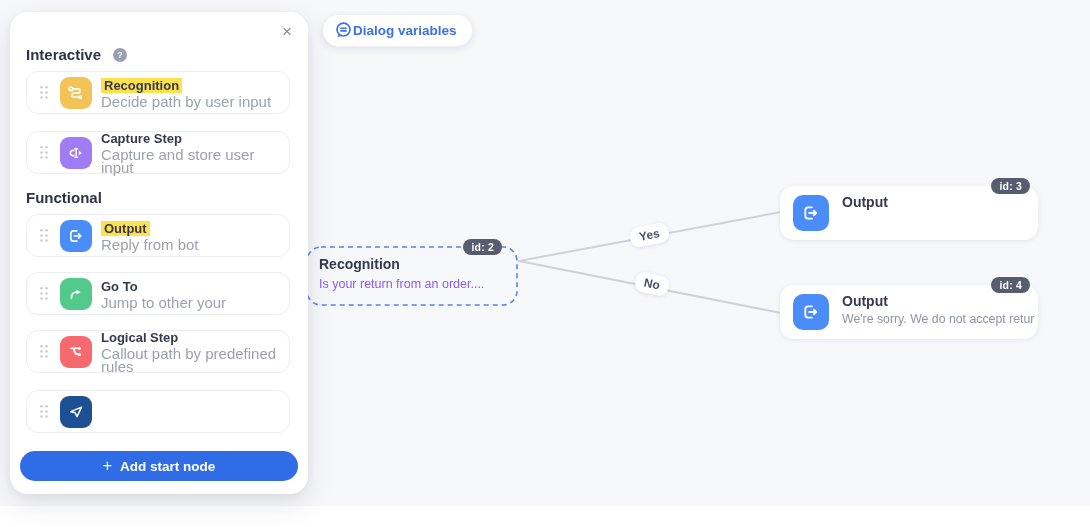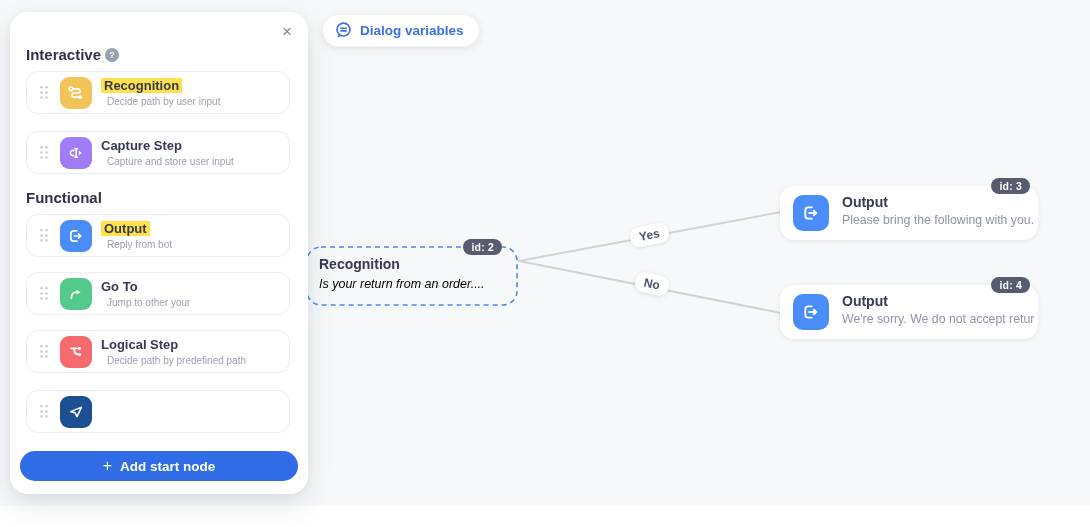--- a/index.html
+++ b/index.html
@@ -13,65 +13,65 @@
   .edge-label { position:absolute; background:#fff; border-radius:9px; padding:3px 9px;
                 font-size:12px; font-weight:bold; color:#4a5168;
                 box-shadow:0 1px 4px rgba(50,60,90,.14); cursor:pointer; }
   .edge-label.yes { left:630px; top:225px; transform:rotate(-11deg); }
   .edge-label.no  { left:635px; top:274px; transform:rotate(12deg); }
 
   
   .flow-node { position:absolute; left:306px; top:246px; width:212px; height:60px; cursor:pointer; }
   .flow-node svg.dash { position:absolute; left:0; top:0; }
   .flow-node .ntitle { position:absolute; left:13px; top:10px; font-size:14px; font-weight:bold; color:#353a52; }
-  .flow-node .nsub   { position:absolute; left:13px; top:31px; font-size:12.5px; color:#000000; white-space:nowrap;font-style:italic; }
+  .flow-node .nsub   { position:absolute; left:13px; top:31px; font-size:12.5px; color:#8b5cf6; white-space:nowrap; }
 
   .badge { position:absolute; background:#575d6f; color:#fff; font-size:10.5px; font-weight:bold;
            padding:2px 8px; border-radius:8px; letter-spacing:.2px; z-index:3; }
 
   
   .out-card { position:absolute; left:780px; width:258px; height:54px; background:#fff;
               border-radius:14px; box-shadow:0 1px 5px rgba(40,50,80,.10); cursor:pointer; }
   #out1 { top:186px; } #out2 { top:285px; }
   .out-card .nicon { position:absolute; left:13px; top:9px; width:36px; height:36px; border-radius:10px;
                      background:#4a8cf8; display:flex; align-items:center; justify-content:center; }
   .out-card .ntitle { position:absolute; left:62px; top:8px; font-size:14px; font-weight:bold; color:#353a52; }
   .out-card .nsub { position:absolute; left:62px; top:27px; right:3px; font-size:12.3px; color:#8e94a6;
                     white-space:nowrap; overflow:hidden; }
   .out-card .badge { top:-8px; right:8px; }
   .flow-node .badge { top:-7px; right:16px; }
 
   
   .dlg-btn { position:absolute; left:322px; top:14px; height:33px; background:#fff; border-radius:17px;
-             display:flex; align-items:center; gap:7px; padding:0 15px 0 11px;
+             display:flex; align-items:center; padding:0 15px 0 11px;
              box-shadow:0 2px 7px rgba(60,70,100,.12); border:1px solid #f0f1f5;
              color:#3b70e8; font-size:13.5px; font-weight:bold; cursor:pointer; }
 
   
   .panel { position:absolute; left:10px; top:12px; width:298px; height:482px; background:#fff;
            border-radius:18px; box-shadow:0 10px 28px rgba(50,55,75,.12), 0 2px 8px rgba(50,55,75,.06); z-index:5; }
   .close { position:absolute; top:11px; right:16px; font-size:17px; color:#828795; cursor:pointer; line-height:17px; }
-  .sec-head { position:absolute; left:16px; display:flex; align-items:center; gap:4px;
+  .sec-head { position:absolute; left:16px; display:flex; align-items:center; gap:12px;
               font-size:15px; font-weight:bold; color:#2f3346; }
   #head1 { top:34px; } #head2 { top:177px; }
   .help { width:14px; height:14px; border-radius:50%; background:#9aa0ae; color:#fff; font-size:9px;
           font-weight:bold; display:flex; align-items:center; justify-content:center; cursor:pointer; }
 
   .prow { position:absolute; left:16px; width:264px; height:43px; border:1px solid #ebedf1; border-radius:12px;
           background:#fff; display:flex; align-items:center; cursor:grab; }
   #row1{top:59px} #row2{top:119px} #row3{top:202px} #row4{top:260px} #row5{top:318px} #row6{top:378px}
   .drag { margin-left:12px; flex:0 0 auto; display:flex; }
   .picon { width:32px; height:32px; border-radius:9px; margin-left:11px; display:flex;
            align-items:center; justify-content:center; flex:0 0 auto; }
   .ic-rec{background:#f2c357} .ic-cap{background:#a07df5} .ic-out{background:#4a8cf8}
   .ic-go{background:#54c98c} .ic-log{background:#f5696f} .ic-api{background:#1d4f93}
   .ptxt { margin-left:9px; display:flex; flex-direction:column; gap:2px; }
   .ptitle { font-size:13px; font-weight:bold; color:#343950; line-height:15px; align-self:flex-start; }
   .ptitle.hl { background:#ffe14d; padding:0 3px; }
-  .psub { font-size:10px; color:#9ba1af; line-height:13px;margin-left:6px; }
+  .psub { font-size:15px; color:#9ba1af; line-height:13px; }
 
   .add-btn { position:absolute; left:10px; bottom:13px; width:278px; height:30px; border-radius:15px;
              background:#2f6ce6; color:#fff; font-size:13.5px; font-weight:bold; display:flex;
              align-items:center; justify-content:center; gap:8px; cursor:pointer; }
   .add-btn .plus { font-size:16px; font-weight:normal; line-height:16px; }
 </style>
 </head>
 <body>
 
 <div class="app">
@@ -97,21 +97,20 @@
     <div class="out-card" id="out1">
       <div class="badge">id: 3</div>
       <div class="nicon">
         <svg width="22" height="22" viewBox="0 0 24 24">
           <path d="M13 5.8 H9 C7 5.8 5.8 7 5.8 9 V15 C5.8 17 7 18.2 9 18.2 H13" stroke="#fff" stroke-width="2" fill="none" stroke-linecap="round"></path>
           <path d="M10 12 H17" stroke="#fff" stroke-width="2" stroke-linecap="round"></path>
           <path d="M15 9.4 L17.8 12 L15 14.6" stroke="#fff" stroke-width="2" fill="none" stroke-linecap="round" stroke-linejoin="round"></path>
         </svg>
       </div>
       <div class="ntitle">Output</div>
-      <div class="nsub">Please bring the following with you.</div>
     </div>
 
     <div class="out-card" id="out2">
       <div class="badge">id: 4</div>
       <div class="nicon">
         <svg width="22" height="22" viewBox="0 0 24 24">
           <path d="M13 5.8 H9 C7 5.8 5.8 7 5.8 9 V15 C5.8 17 7 18.2 9 18.2 H13" stroke="#fff" stroke-width="2" fill="none" stroke-linecap="round"></path>
           <path d="M10 12 H17" stroke="#fff" stroke-width="2" stroke-linecap="round"></path>
           <path d="M15 9.4 L17.8 12 L15 14.6" stroke="#fff" stroke-width="2" fill="none" stroke-linecap="round" stroke-linejoin="round"></path>
         </svg>
@@ -263,21 +262,21 @@
       <span class="picon ic-log">
         <svg width="20" height="20" viewBox="0 0 24 24">
           <path d="M6.2 7.6 H13" stroke="#fff" stroke-width="2.3" stroke-linecap="round"></path>
           <circle cx="16" cy="7.6" r="1.9" fill="#fff"></circle>
           <path d="M9.6 7.6 C9.6 12.6 11.2 14.9 14.6 15" stroke="#fff" stroke-width="2.3" fill="none" stroke-linecap="round"></path>
           <circle cx="16.3" cy="15" r="1.9" fill="#fff"></circle>
         </svg>
       </span>
       <span class="ptxt">
         <span class="ptitle">Logical Step</span>
-        <span class="psub">Decide path by predefined path</span>
+        <span class="psub">Callout path by predefined rules</span>
       </span>
     </div>
 
     <div class="prow" id="row6">
       <span class="drag">
         <svg width="10" height="15" viewBox="0 0 10 15">
             <g fill="#c7cad3">
               <circle cx="2.5" cy="2.2" r="1.25"></circle>
               <circle cx="7.5" cy="2.2" r="1.25"></circle>
               <circle cx="2.5" cy="7.4" r="1.25"></circle>

